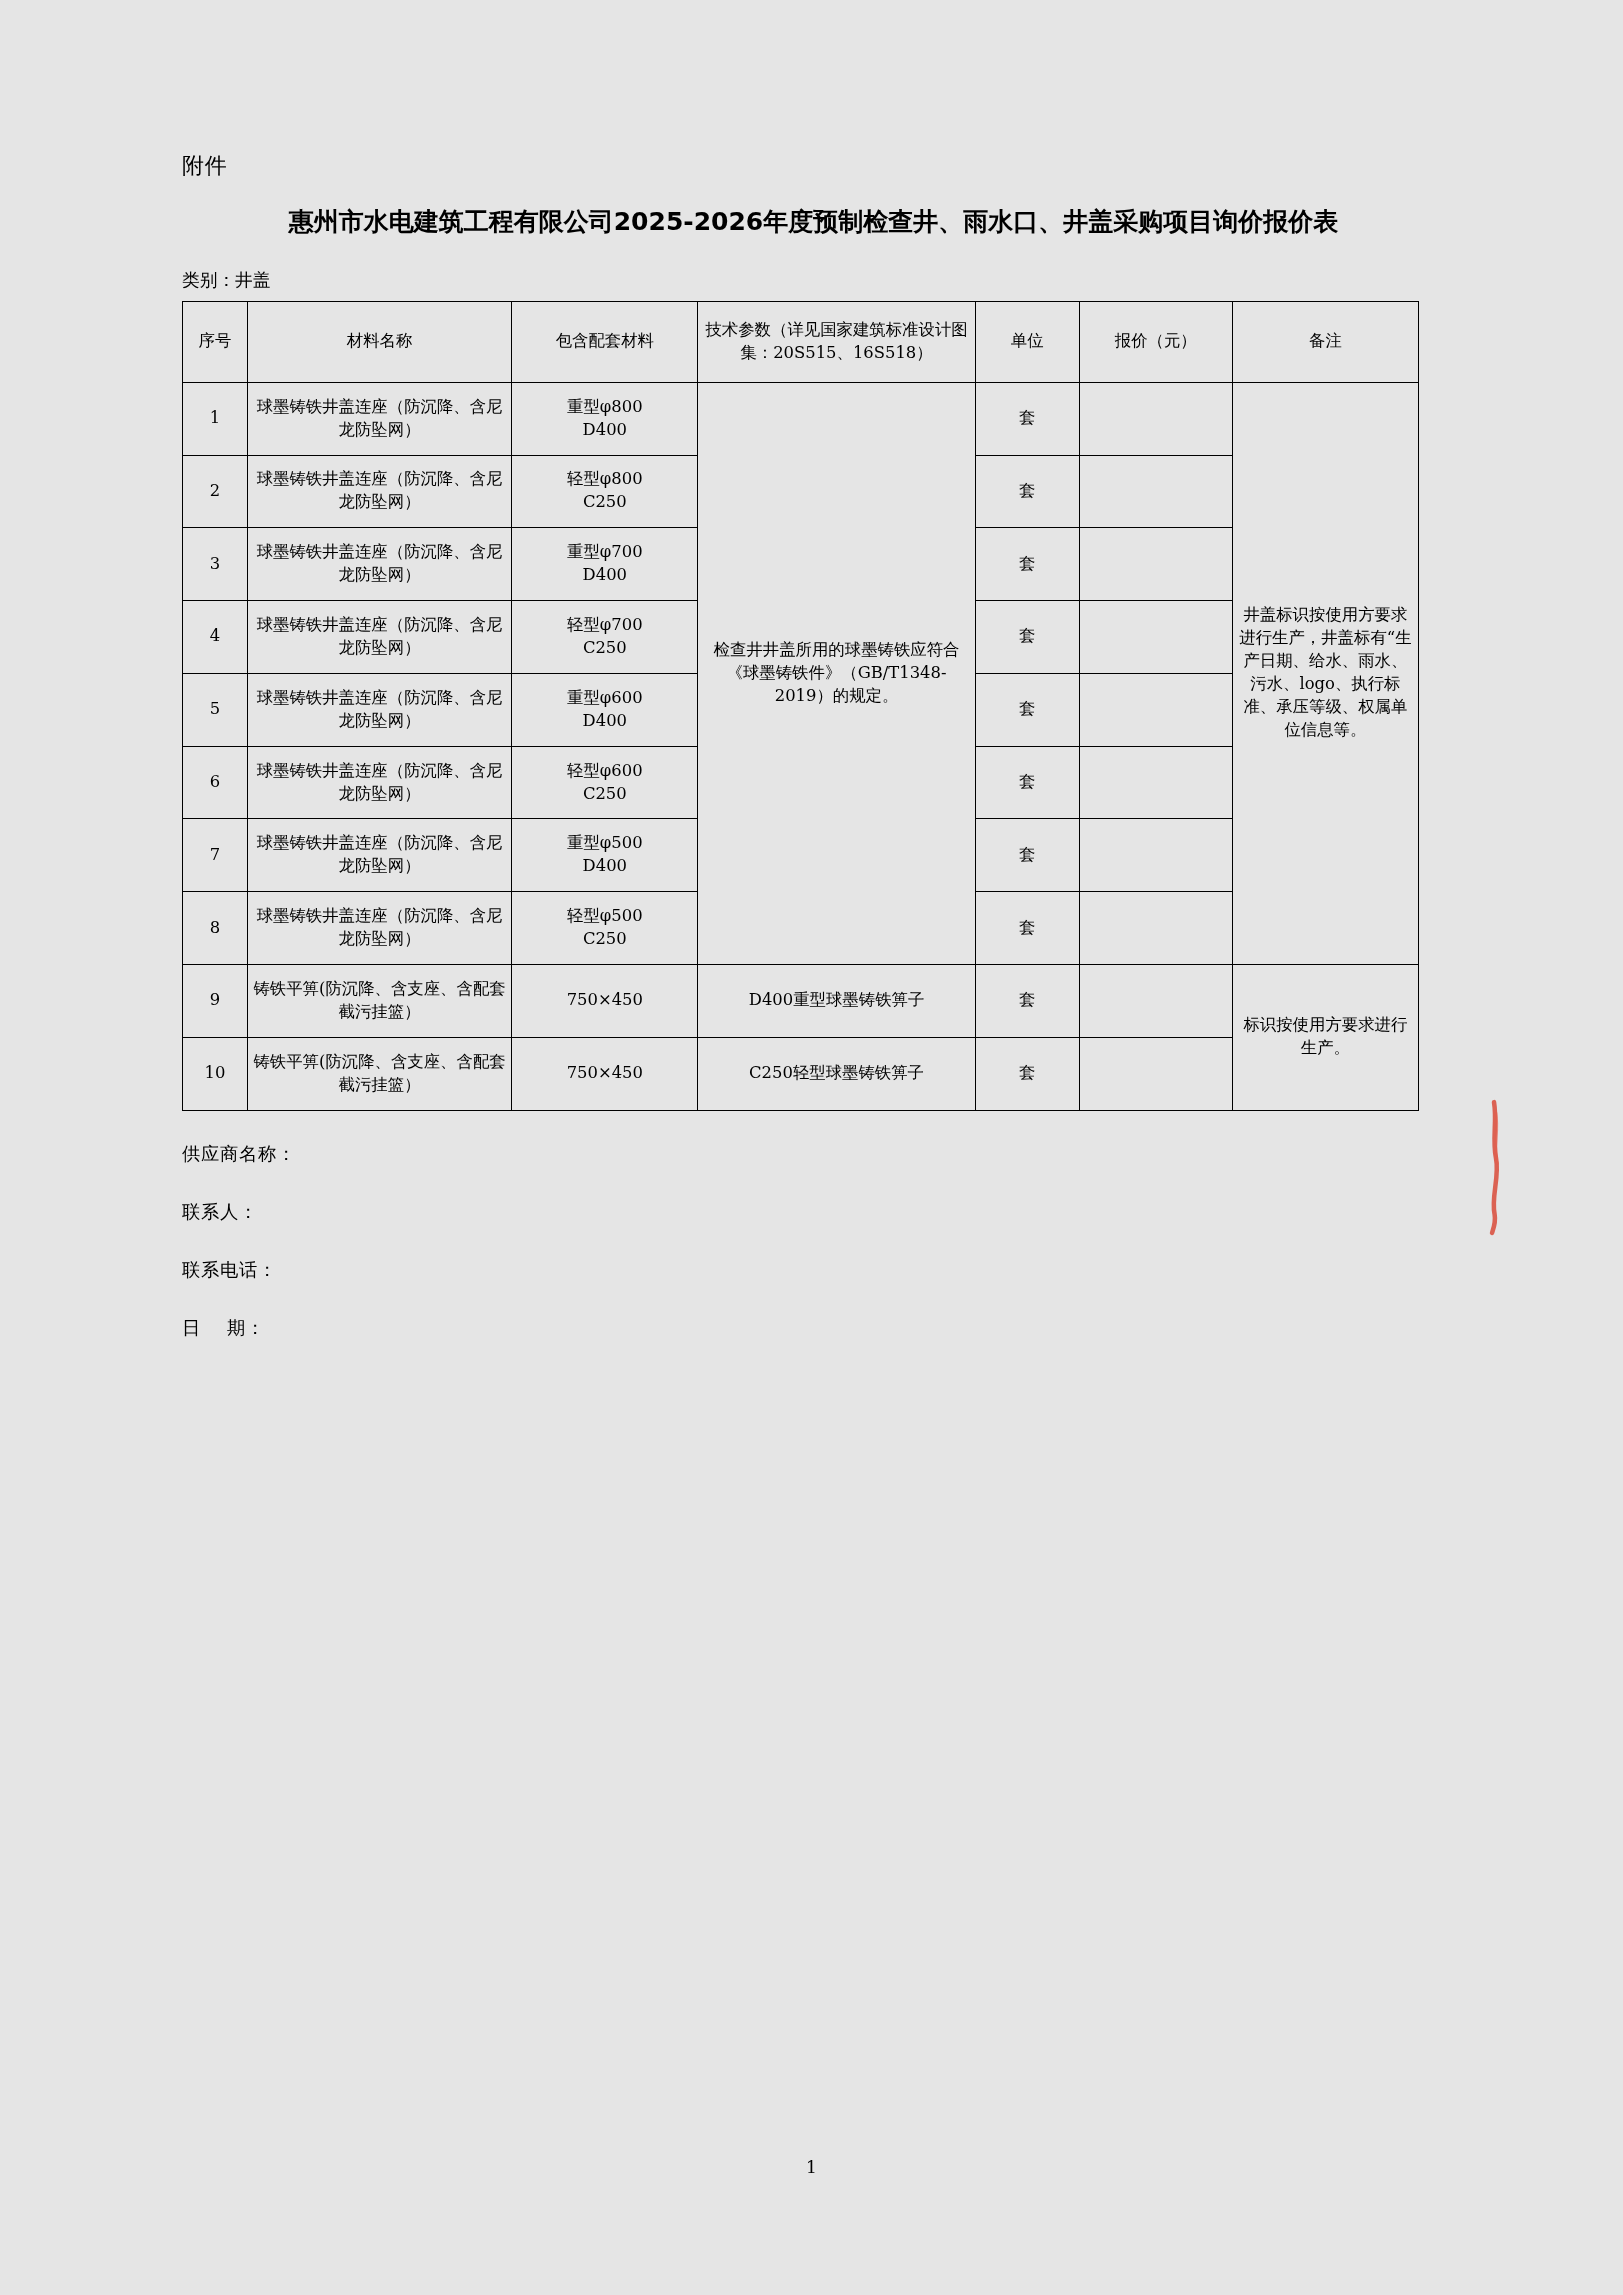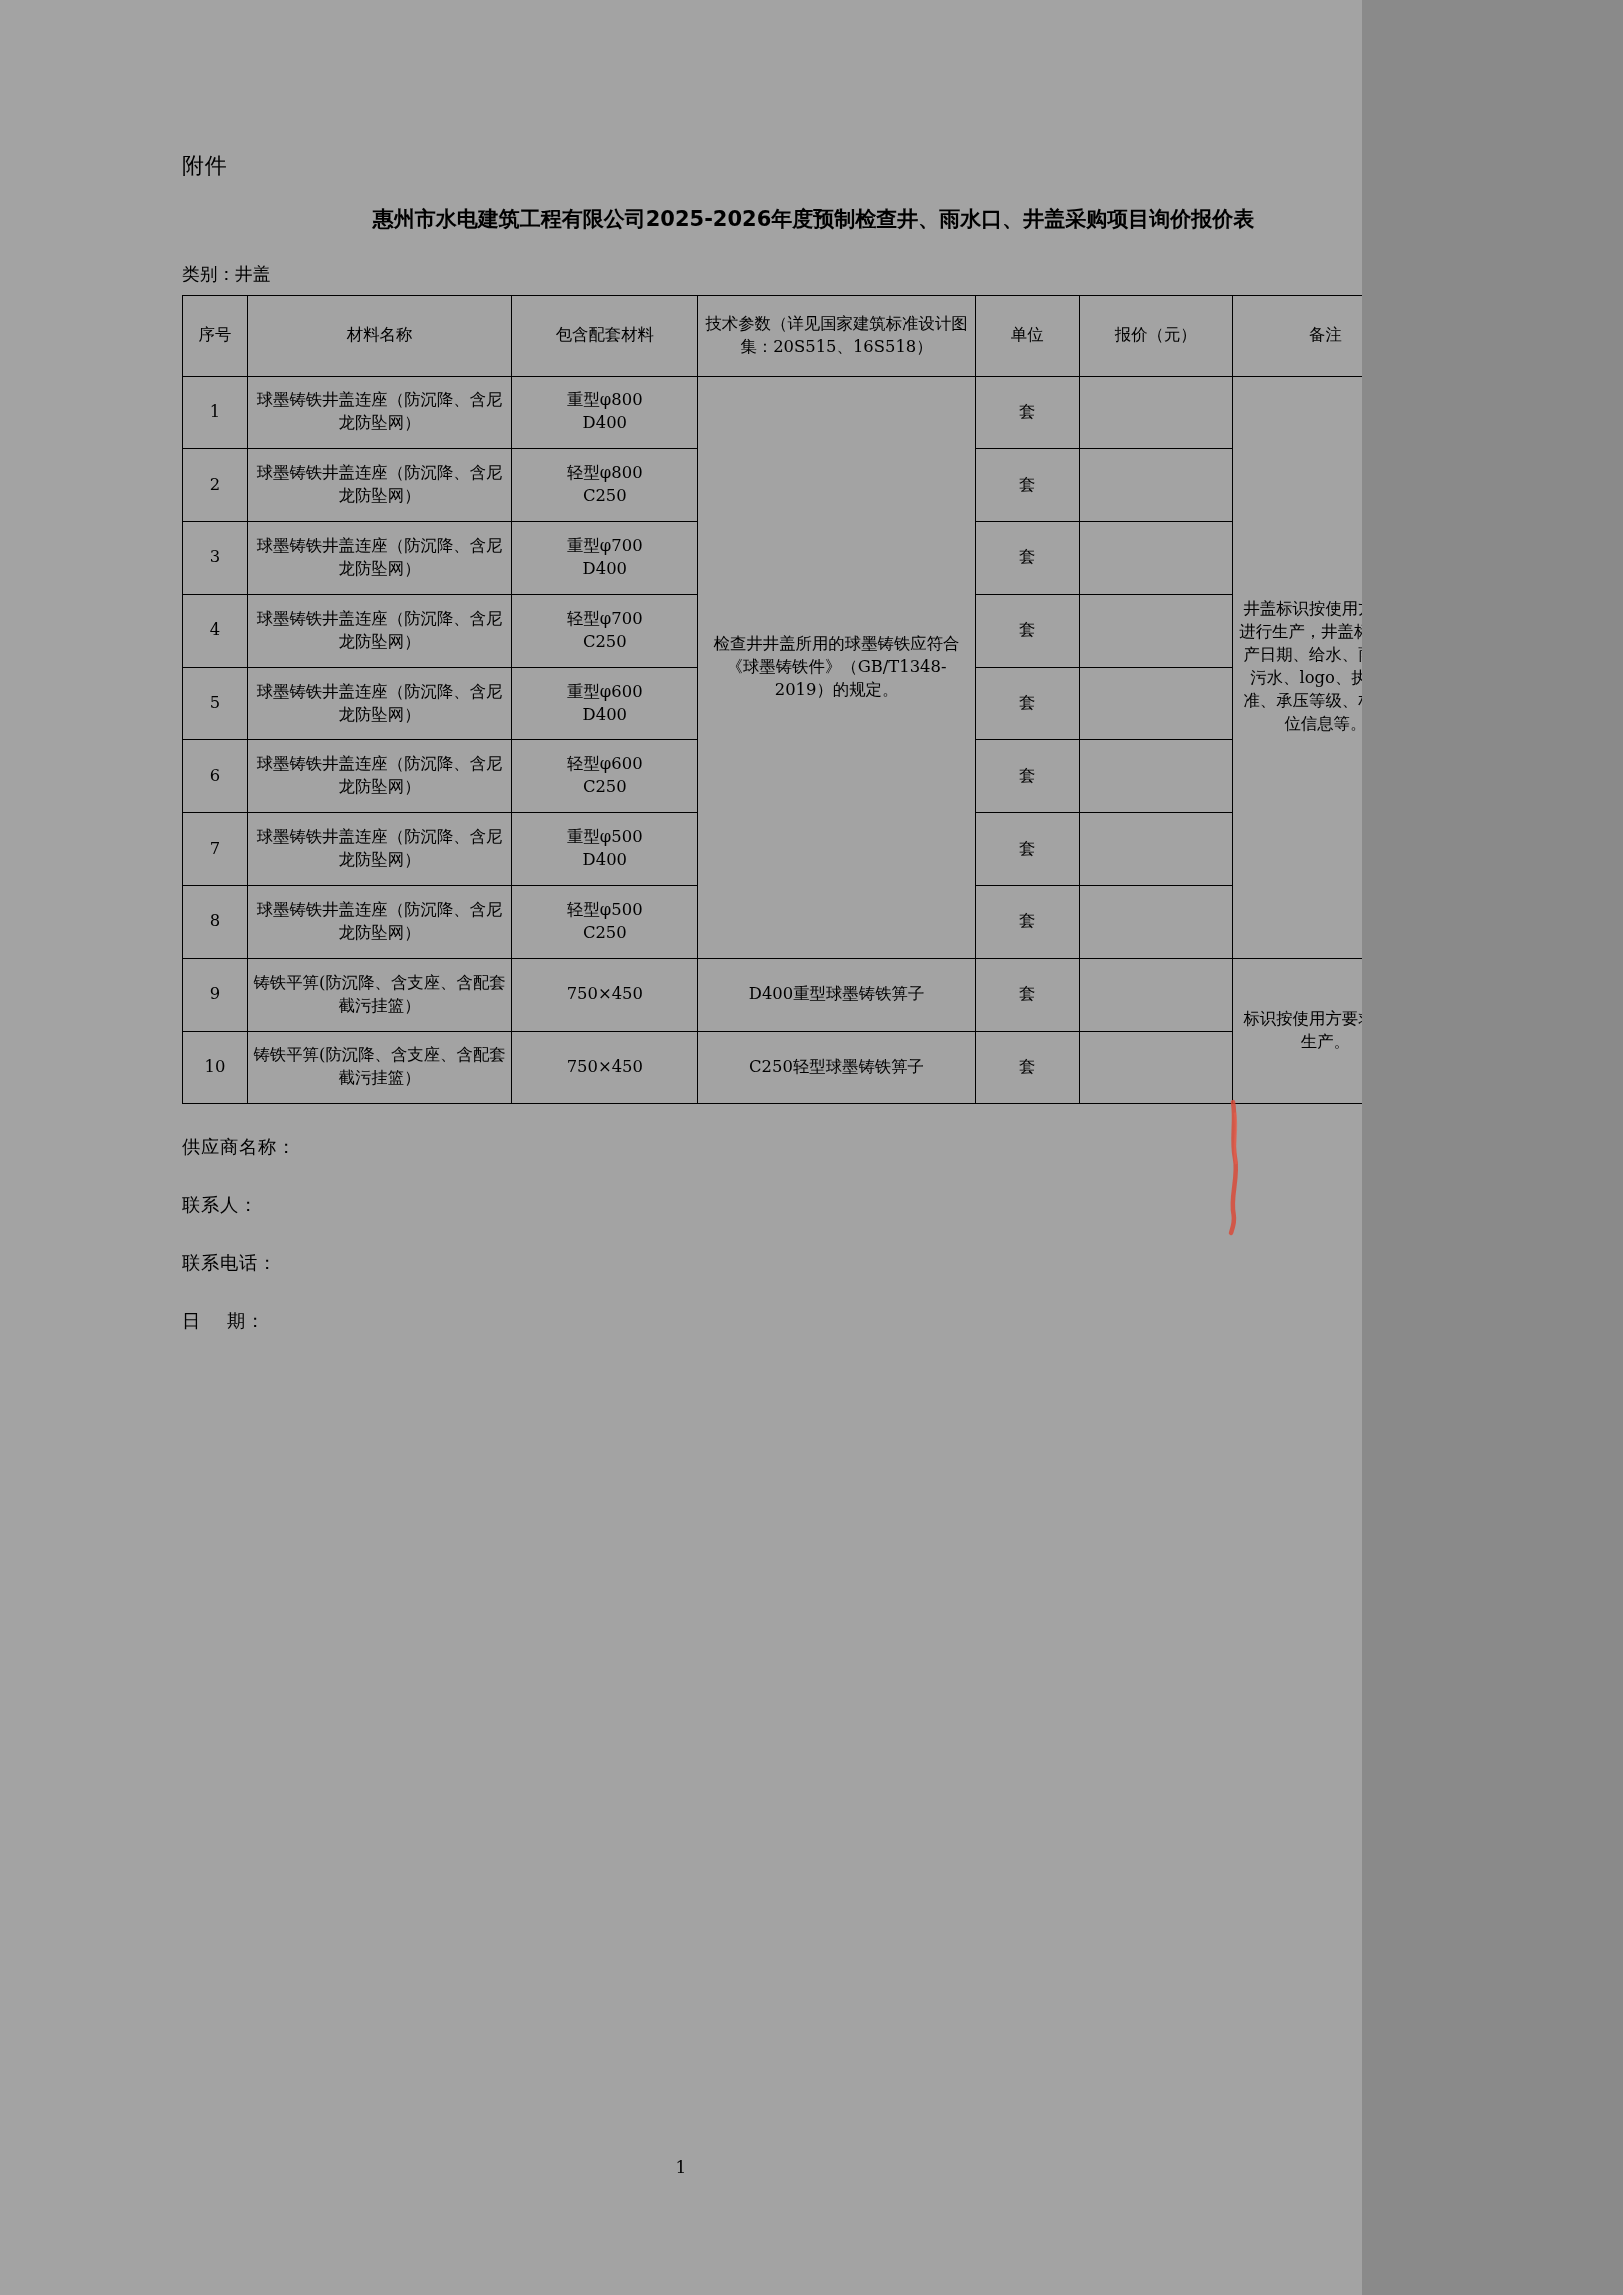--- a/index.html
+++ b/index.html
@@ -1,43 +1,43 @@
 <!DOCTYPE html>
 <html style="font-size:10.5px"><head>
 <meta charset="utf-8">
 <style>
   html, body {
     margin: 0;
     padding: 0;
     background: #8a8a8a;
   }
   .page {
-    width: 1362px;
+    width: 1623px;
     height: 2295px;
-    background: #a3a3a3;
+    background: #e5e5e5;
     position: relative;
     box-sizing: border-box;
     font-family: "DejaVu Sans", "Liberation Sans", sans-serif;
     color: #000;
     overflow: hidden;
   }
   .content {
     position: absolute;
     left: 182px;
     top: 151px;
     width: 1263px;
   }
   .attach-label {
     font-size: 22px;
     font-family: "DejaVu Serif", "Liberation Serif", serif;
     letter-spacing: 0.7px;
     margin-bottom: 22px;
   }
   .doc-title {
-    font-size: 21px;
+    font-size: 25px;
     font-weight: bold;
     text-align: center;
     line-height: 1.55;
     font-family: "DejaVu Sans", "Liberation Sans", sans-serif;
     margin: 0 auto;
     width: 1230px;
   }
   .category {
     font-size: 17.7px;
     margin-top: 26px;

